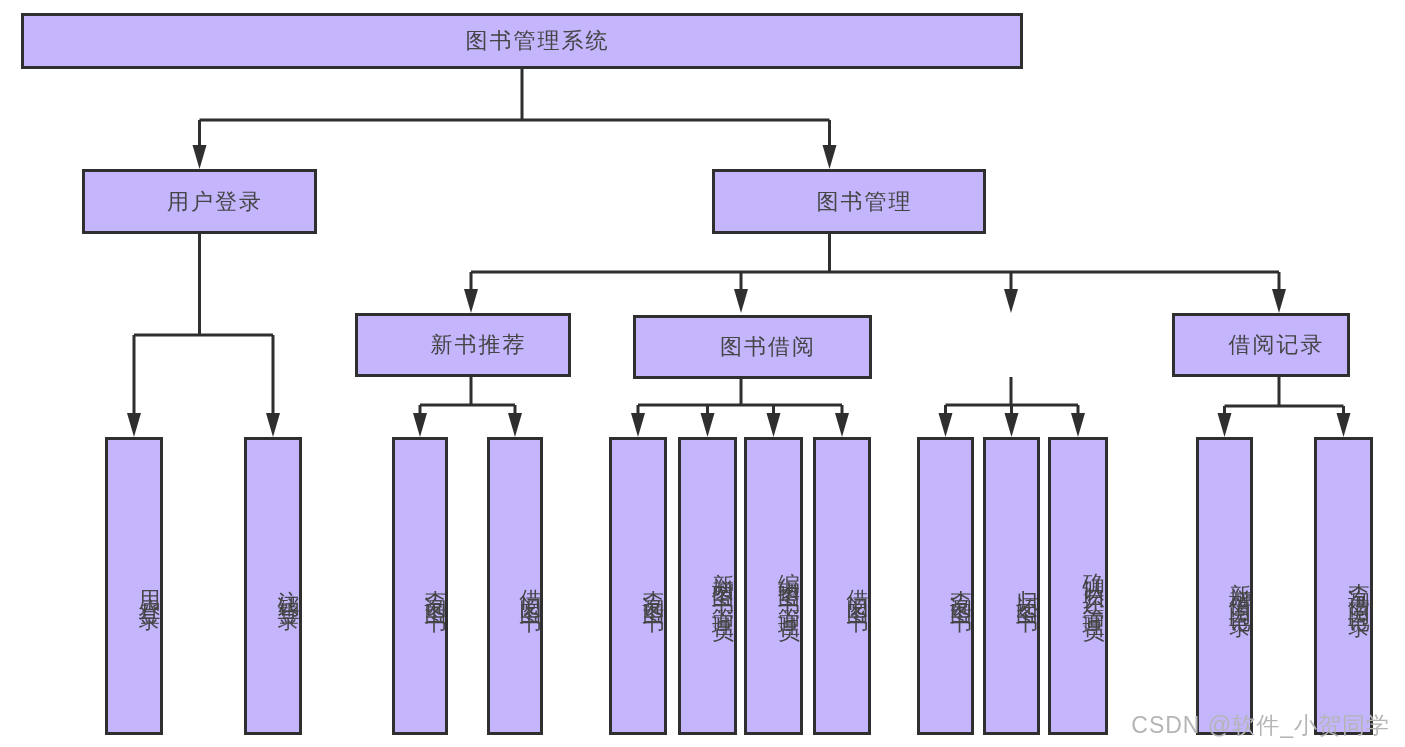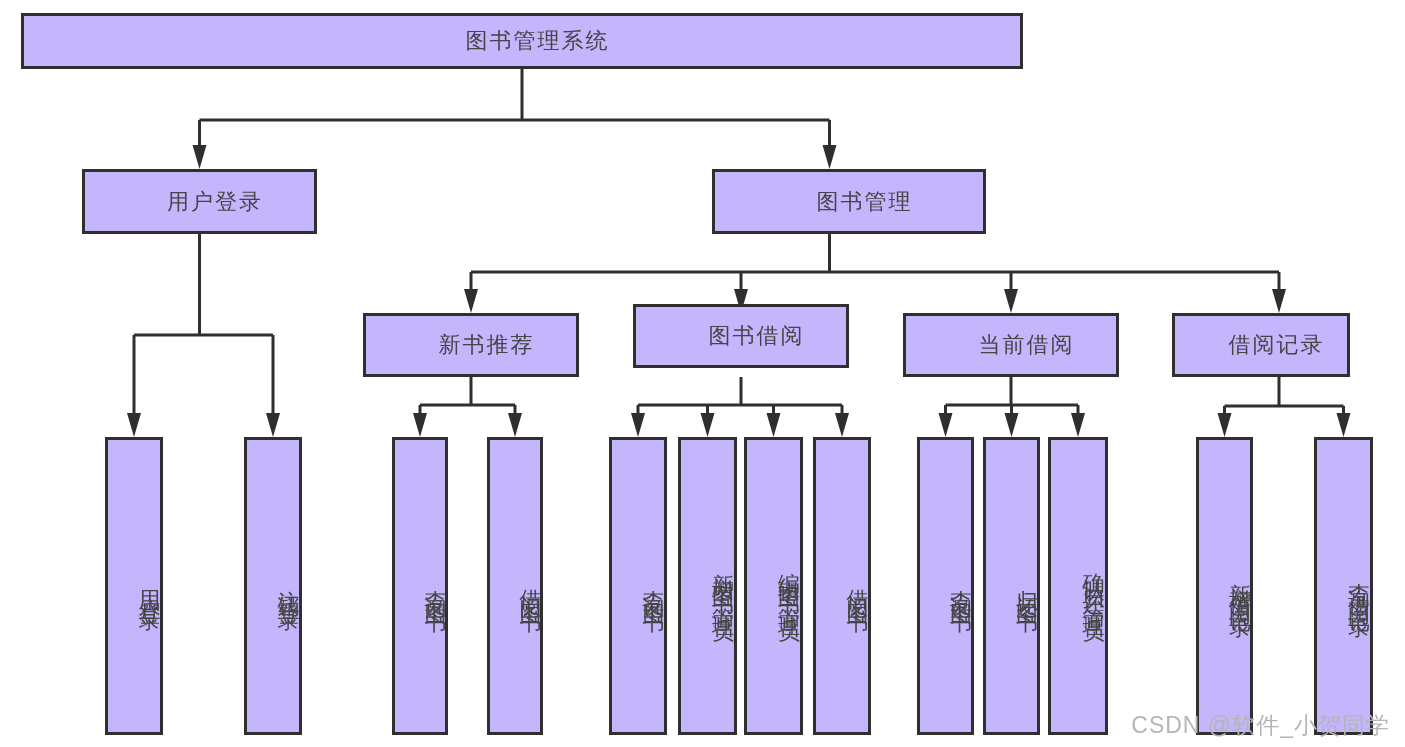--- a/index.html
+++ b/index.html
@@ -89,28 +89,25 @@
     <span>图书管理系统</span>
   </div>
 
   <div class="node h" style="left:82px;top:169px;width:235px;height:65px">
     <span>用户登录</span>
   </div>
   <div class="node h" style="left:712px;top:169px;width:274px;height:65px">
     <span>图书管理</span>
   </div>
 
-  <div class="node h" style="left:363px;top:313px;width:216px;height:64px">
+  <div class="node h" style="left:355px;top:313px;width:216px;height:64px">
     <span>新书推荐</span>
   </div>
-  <div class="node h" style="left:633px;top:304px;width:216px;height:64px">
+  <div class="node h" style="left:633px;top:315px;width:239px;height:64px">
     <span>图书借阅</span>
-  </div>
-  <div class="node h" style="left:903px;top:313px;width:216px;height:64px">
-    <span>当前借阅</span>
   </div>
   <div class="node h" style="left:1172px;top:313px;width:178px;height:64px">
     <span>借阅记录</span>
   </div>
 
   <div class="node v" style="left:105px;top:437px;width:58px;height:298px">
     <span>用户登录</span>
   </div>
   <div class="node v" style="left:244px;top:437px;width:58px;height:298px">
     <span>注销登录</span>

